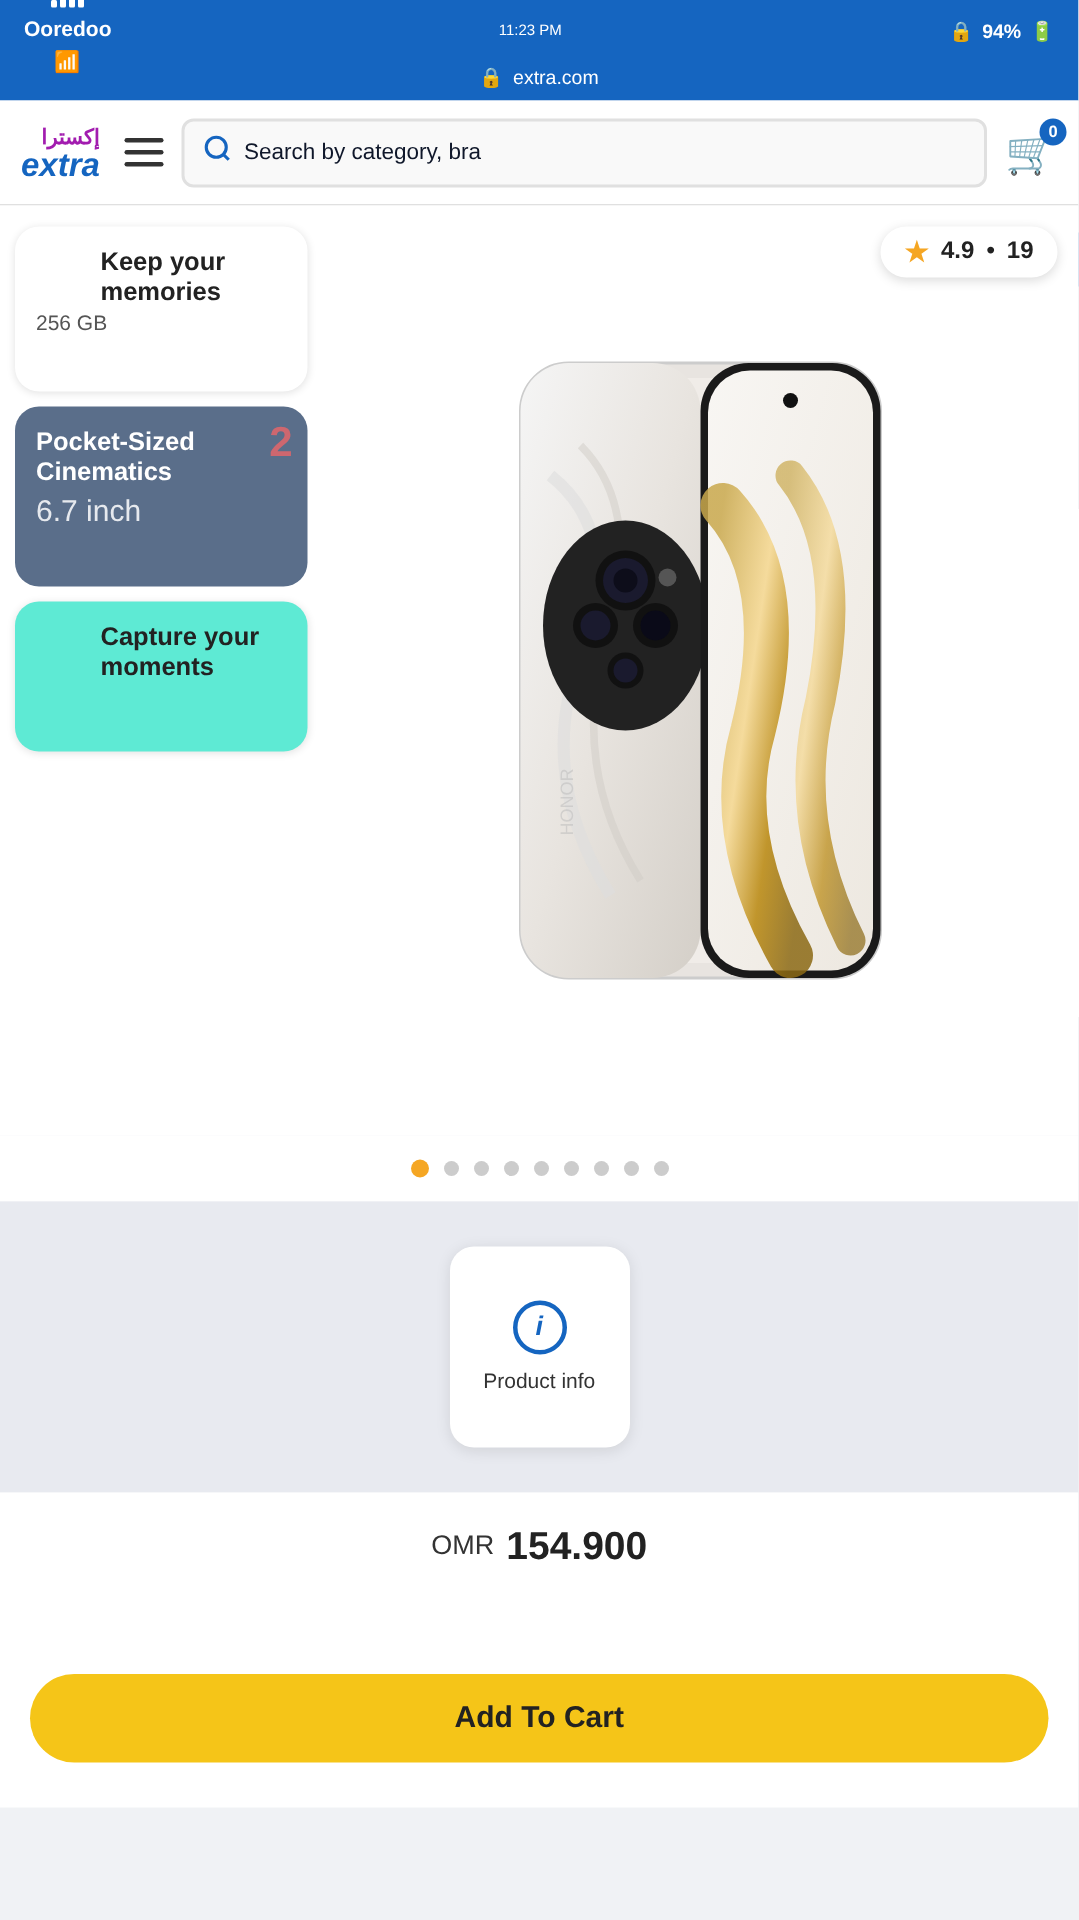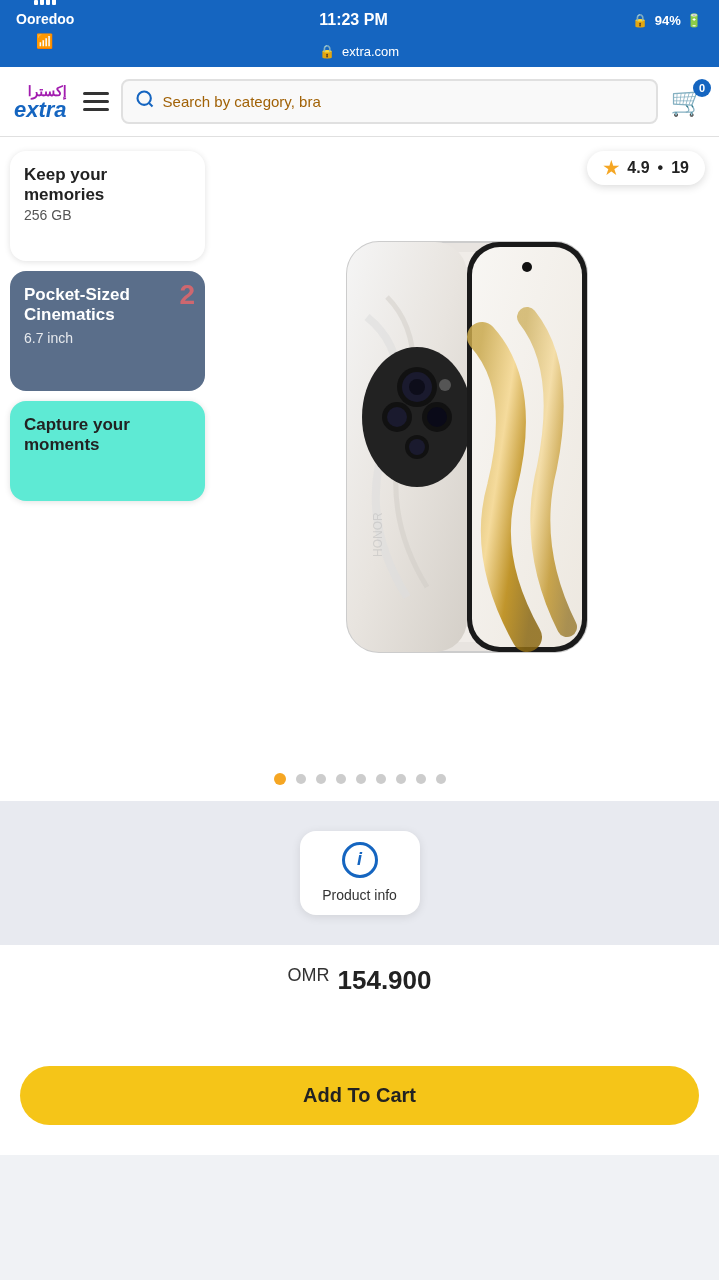--- a/index.html
+++ b/index.html
@@ -12,21 +12,21 @@
       color: white;
       display: flex;
       align-items: center;
       justify-content: space-between;
       padding: 8px 16px;
       height: 40px;
       font-size: 14px;
       font-weight: 600;
     }
     .status-left { display: flex; align-items: center; gap: 6px; flex-direction: column; }
-    .status-center { font-weight: 700; font-size: 16px; }
+    .status-center { font-weight: 400; font-size: 10px; }
     .status-right { display: flex; align-items: center; gap: 6px; font-size: 13px; }
     .signal-bars { display: flex; align-items: flex-end; gap: 2px; }
     .signal-bar { background: white; width: 4px; border-radius: 1px; }
 
     
     .url-bar {
       background: #1565c0;
       display: flex;
       align-items: center;
       justify-content: center;
@@ -55,21 +55,21 @@
       flex: 1;
       display: flex;
       align-items: center;
       border: 2px solid #e0e0e0;
       border-radius: 8px;
       padding: 8px 12px;
       gap: 8px;
       background: #f9f9f9;
     }
     .search-icon-svg { color: #1565c0; font-size: 20px; flex-shrink: 0; }
-    .search-input-display { color: #a16207; font-size: 15px; }
+    .search-input-display { color: #0f172a; font-size: 15px; }
     .cart-container { position: relative; flex-shrink: 0; }
     .cart-icon { font-size: 28px; color: #1565c0; }
     .cart-badge {
       position: absolute;
       top: -6px;
       right: -6px;
       background: #1565c0;
       color: white;
       border-radius: 50%;
       width: 18px;
@@ -129,24 +129,24 @@
       position: relative;
       overflow: hidden;
     }
     .card-gray-bottom {
       background: #5eead4;
       border-radius: 16px;
       padding: 14px;
       box-shadow: 0 1px 6px rgba(0,0,0,0.12);
       min-height: 100px;
     }
-    .card-title { font-size: 17px; font-weight: 800; color: #222; line-height: 1.2; }
+    .card-title { font-size: 17px; font-weight: 800; color: #222; line-height: 1.2; margin-left: 43px; }
     .card-subtitle { font-size: 14px; color: #555; margin-top: 1px; }
     .card-title-white { font-size: 17px; font-weight: 800; color: white; line-height: 1.2; }
-    .card-subtitle-white { font-size: 14px; color: rgba(255,255,255,0.85); margin-top: 4px; }
+    .card-subtitle-white { font-size: 20px; color: rgba(255,255,255,0.85); margin-top: 4px; }
     .card-number { position: absolute; top: 8px; right: 10px; color: rgba(255,100,100,0.7); font-size: 28px; font-weight: 900; }
 
     
     .rating-badge {
       position: absolute;
       top: 14px;
       right: 14px;
       background: white;
       border-radius: 30px;
       padding: 6px 16px;
@@ -201,21 +201,21 @@
       display: flex;
       justify-content: center;
       align-items: center;
       padding: 30px 20px;
       min-height: 130px;
     }
     .product-info-card {
       background: white;
       border-radius: 16px;
       width: 120px;
-      height: 84px;
+      height: 134px;
       display: flex;
       flex-direction: column;
       align-items: center;
       justify-content: center;
       gap: 8px;
       box-shadow: 0 2px 10px rgba(0,0,0,0.1);
     }
     .info-icon {
       width: 36px;
       height: 36px;
@@ -235,20 +235,21 @@
       font-style: italic;
       font-weight: 900;
       font-size: 18px;
     }
     .product-info-label { font-size: 14px; color: #333; font-weight: 500; text-align: center; line-height: 1.3; }
 
     
     .price-section {
       background: white;
       display: flex;
+      align-items: center;
       justify-content: center;
       padding: 20px;
       gap: 8px;
     }
     .price-currency { font-size: 18px; color: #333; font-weight: 400; }
     .price-amount { font-size: 26px; font-weight: 900; color: #222; }
 
     
     .add-to-cart-section {
       background: white;

